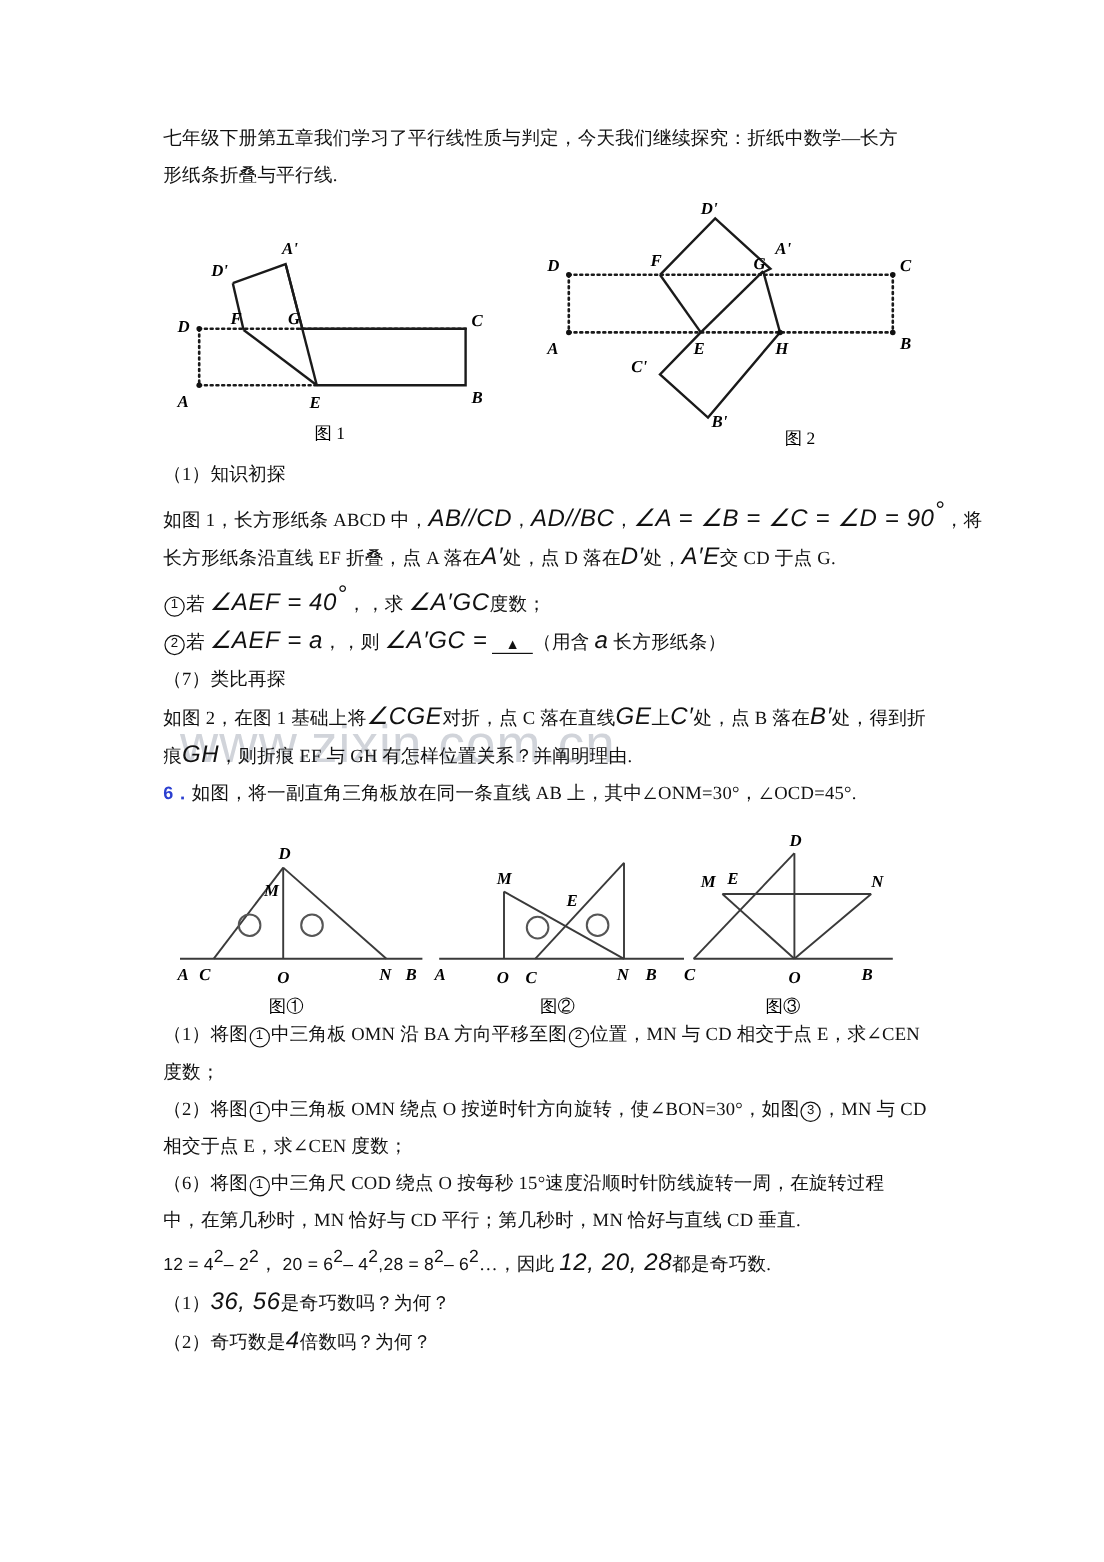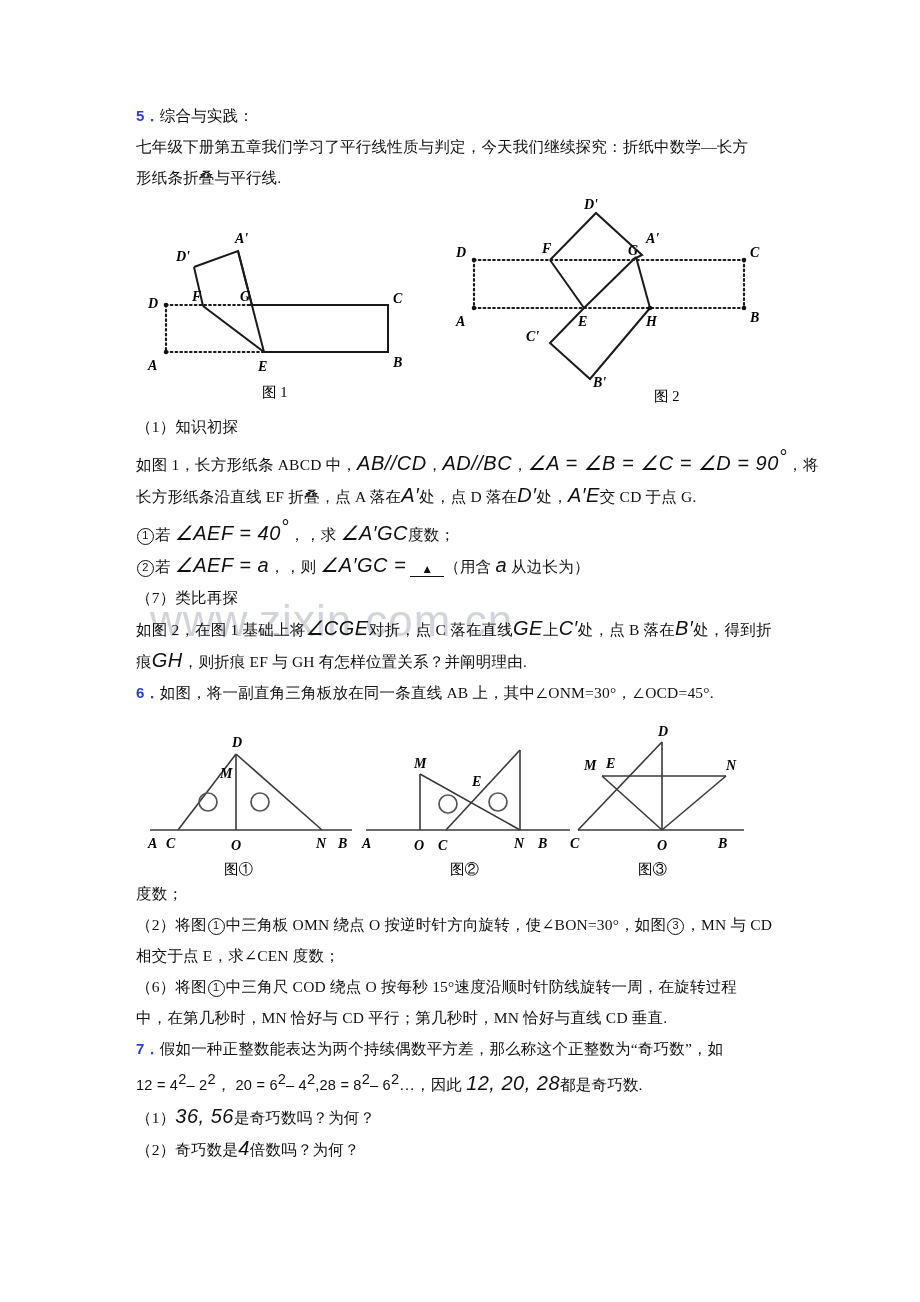--- a/index.html
+++ b/index.html
@@ -118,23 +118,20 @@
 </style>
 </head>
 <body>
 
 <div class="page">
 
   <div class="watermark">www.zixin.com.cn</div>
 
   <div class="content layer">
 
-    <p class="line">
-      <span class="num">5．</span><span class="cn">综合与实践：</span>
-    </p>
     <p class="line">七年级下册第五章我们学习了平行线性质与判定，今天我们继续探究：折纸中数学—长方</p>
     <p class="line">形纸条折叠与平行线.</p>
 
     <div class="figrow" style="height:218px;">
 
       <svg width="330" height="218" viewBox="0 0 330 218" style="position:absolute;left:10px;top:2px;">
 
         <path class="dotline" d="M20 110 L242 110"></path>
         <path class="dotv" d="M20 110 L20 157"></path>
         <path class="dotline" d="M20 157 L118 157"></path>
@@ -206,21 +203,21 @@
 
     <p class="line">
       <span>长方形纸条沿直线 EF 折叠，点 A 落在</span><span class="mi">A</span><span class="mi">′</span><span>处，点 D 落在</span><span class="mi">D</span><span class="mi">′</span><span>处，</span><span class="mi">A′E</span><span>交 CD 于点 G.</span>
     </p>
 
     <p class="line">
       <span class="circnum">1</span><span>若</span> <span class="mi">∠AEF = 40</span><sup class="mi">°</sup>，<span>，求</span> <span class="mi">∠A′GC</span><span>度数；</span>
     </p>
 
     <p class="line">
-      <span class="circnum">2</span><span>若</span> <span class="mi">∠AEF = a</span>，<span>，则</span> <span class="mi">∠A′GC =</span> <span class="blank"><span class="tri">▲</span></span><span>（用含</span> <span class="mi">a</span> <span>从边长为）</span>
+      <span class="circnum">2</span><span>若</span> <span class="mi">∠AEF = a</span>，<span>，则</span> <span class="mi">∠A′GC =</span> <span class="blank"><span class="tri">▲</span></span><span>（用含</span> <span class="mi">a</span> <span>长方形纸条）</span>
     </p>
 
     <p class="line">（7）类比再探</p>
 
     <p class="line">
       <span>如图 2，在图 1 基础上将</span><span class="mi">∠CGE</span><span>对折，点 C 落在直线</span><span class="mi">GE</span><span>上</span><span class="mi">C</span><span class="mi">′</span><span>处，点 B 落在</span><span class="mi">B</span><span class="mi">′</span><span>处，得到折</span>
     </p>
 
     <p class="line">
       <span>痕</span><span class="mi">GH</span><span>，则折痕 EF 与 GH 有怎样位置关系？并阐明理由.</span>
@@ -278,36 +275,36 @@
         <text class="fig-label" x="91" y="136">O</text>
         <text class="fig-label" x="152" y="134">B</text>
         <text class="fig-label" x="18" y="56">M</text>
         <text class="fig-label" x="40" y="54">E</text>
         <text class="fig-label" x="92" y="22">D</text>
         <text class="fig-label" x="160" y="56">N</text>
         <text class="fig-cap" x="72" y="160">图③</text>
       </svg>
     </div>
 
+    <p class="line">
+      <span>（1）将图</span><span class="circnum">1</span><span>中三角板 OMN 沿 BA 方向平移至图</span><span class="circnum">2</span><span>位置，MN 与 CD 相交于点 E，求∠CEN</span>
+    </p>
     <p class="line">度数；</p>
 
     <p class="line">
       <span>（2）将图</span><span class="circnum">1</span><span>中三角板 OMN 绕点 O 按逆时针方向旋转，使∠BON=30°，如图</span><span class="circnum">3</span><span>，MN 与 CD</span>
     </p>
     <p class="line">相交于点 E，求∠CEN 度数；</p>
 
     <p class="line">
       <span>（6）将图</span><span class="circnum">1</span><span>中三角尺 COD 绕点 O 按每秒 15°速度沿顺时针防线旋转一周，在旋转过程</span>
     </p>
     <p class="line">中，在第几秒时，MN 恰好与 CD 平行；第几秒时，MN 恰好与直线 CD 垂直.</p>
 
 
-    <p class="line">
-      <span class="num">7．</span><span class="cn">假如一种正整数能表达为两个持续偶数平方差，那么称这个正整数为“奇巧数”，如</span>
-    </p>
     <p class="line">
       <span class="sans">12 = 4</span><sup class="sans">2</sup><span class="sans">– 2</span><sup class="sans">2</sup><span>，</span> <span class="sans">20 = 6</span><sup class="sans">2</sup><span class="sans">– 4</span><sup class="sans">2</sup><span class="sans">,28 = 8</span><sup class="sans">2</sup><span class="sans">– 6</span><sup class="sans">2</sup><span>…，因此</span> <span class="mi">12, 20, 28</span><span>都是奇巧数.</span>
     </p>
     <p class="line">
       <span>（1）</span><span class="mi">36, 56</span><span>是奇巧数吗？为何？</span>
     </p>
     <p class="line">
       <span>（2）奇巧数是</span><span class="mi">4</span><span>倍数吗？为何？</span>
     </p>
 

